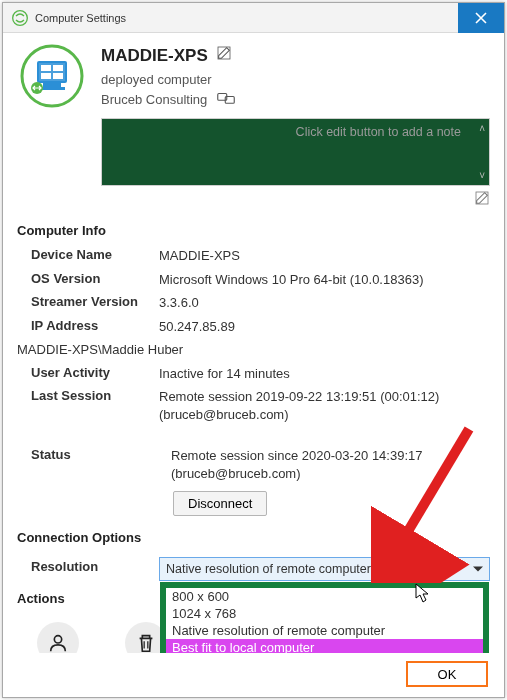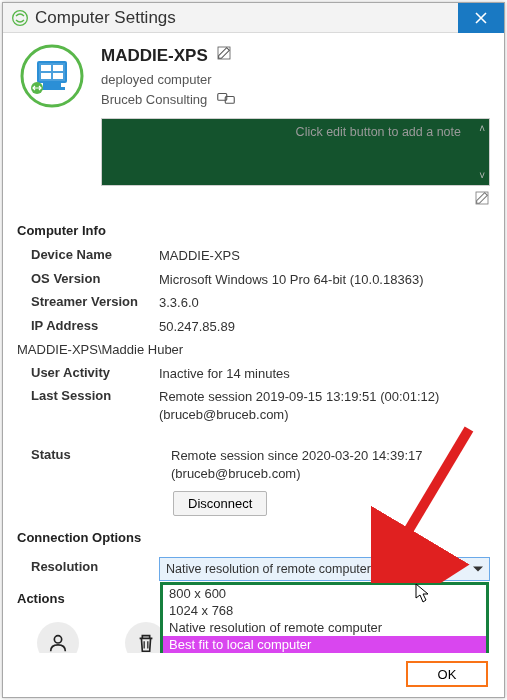--- a/index.html
+++ b/index.html
@@ -31,21 +31,21 @@
     align-items: center;
     padding: 0 0 0 8px;
     border-bottom: 1px solid #dadada;
     flex: 0 0 auto;
   }
   .titlebar .app-icon {
     width: 18px; height: 18px;
     display: flex; align-items: center; justify-content: center;
     margin-right: 6px;
   }
-  .titlebar .title-text { font-size: 17px; color: #333; flex: 1; }
+  .titlebar .title-text { font-size: 11px; color: #333; flex: 1; }
   .titlebar .close-btn {
     width: 46px; height: 30px;
     background: #1979c3;
     display: flex; align-items: center; justify-content: center;
     color: #fff; cursor: pointer;
   }
   .body {
     flex: 1 1 auto;
     padding: 8px 14px 12px 14px;
     position: relative;
@@ -115,21 +115,21 @@
     width: 0; height: 0;
     border-left: 5px solid transparent;
     border-right: 5px solid transparent;
     border-top: 5px solid #333;
     transform: translateY(-50%);
   }
   .dropdown {
     position: absolute;
     left: 0; top: 24px;
     width: 100%;
-    border: 3px solid #15803d;
+    border: 6px solid #15803d;
     background: #fff;
     z-index: 20;
   }
   .dropdown .opt {
     padding: 1px 6px;
     font-size: 13px;
     cursor: pointer;
   }
   .dropdown .opt.selected {
     background: #d946ef;
@@ -272,21 +272,21 @@
         </div>
         <div class="info-row">
           <div class="info-value">MADDIE-XPS\Maddie Huber</div>
         </div>
         <div class="info-row">
           <div class="info-label">User Activity</div>
           <div class="info-value">Inactive for 14 minutes</div>
         </div>
         <div class="info-row">
           <div class="info-label">Last Session</div>
-          <div class="info-value">Remote session 2019-09-15 13:19:51 (00:01:12) (bruceb@bruceb.com)</div>
+          <div class="info-value">Remote session 2019-09-22 13:19:51 (00:01:12) (bruceb@bruceb.com)</div>
         </div>
         <div class="info-row" style="margin-top: 18px; gap: 12px;">
           <div class="info-label">Status</div>
           <div class="info-value">Remote session since 2020-03-20 14:39:17 (bruceb@bruceb.com)</div>
         </div>
       </div>
     <div class="disconnect-row">
       <button class="btn">Disconnect</button>
     </div>
 

